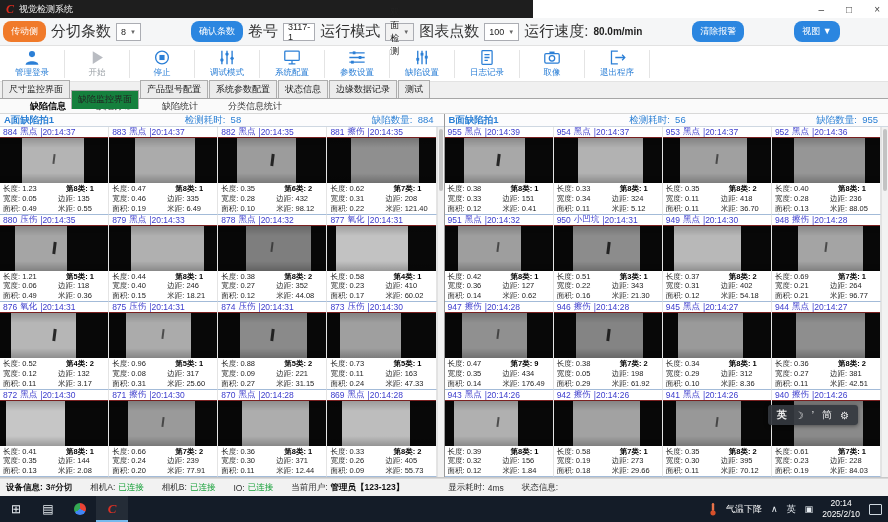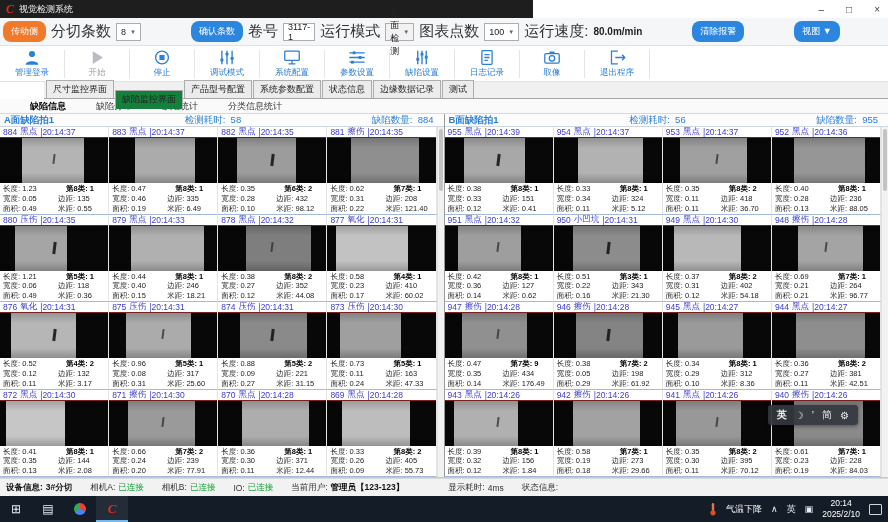--- a/index.html
+++ b/index.html
@@ -27,21 +27,21 @@
 
   
   .toolbar2 { height:36px; background:#ffffff; border-bottom:1px solid #e3e3e3; display:flex; align-items:center; }
   .action { width:64px; display:flex; flex-direction:column; align-items:center; justify-content:center; gap:1px; cursor:pointer; }
   .action svg { height:17px; width:22px; }
   .albl { font-size:8.5px; color:#2b7fd6; white-space:nowrap; }
   .action.disabled .albl { color:#9aa0a6; }
   .sep { width:1px; height:28px; background:#e4e4e4; }
 
   
-  .tabs { height:17px; background:#f0f0f0; display:flex; align-items:flex-end; padding-left:2px; border-bottom:1px solid #a6a6a6;margin-left:44px; }
+  .tabs { height:17px; background:#f0f0f0; display:flex; align-items:flex-end; padding-left:2px; border-bottom:1px solid #a6a6a6; }
   .tab { font-size:9px; color:#222; padding:2px 6px 2px; border:1px solid #adadad; border-bottom:none; background:#ececec; margin-right:1px; white-space:nowrap; cursor:pointer; }
   .tab.active { background:#15803d; position:relative; top:11px; padding-bottom:3px; }
   .subtabs { height:15px; background:#fafafa; border-bottom:1px solid #d8d8d8; display:flex; align-items:center; gap:30px; padding-left:30px; }
   .subtab { font-size:9px; color:#333; cursor:pointer; white-space:nowrap; }
   .subtab.active { font-weight:bold; color:#000; }
 
   
   .content { display:flex; height:364px; border-bottom:1px solid #c8c8c8; }
   .panel { flex:1; display:flex; flex-direction:column; min-width:0; }
   .panel + .panel { border-left:1px solid #9a9a9a; }

